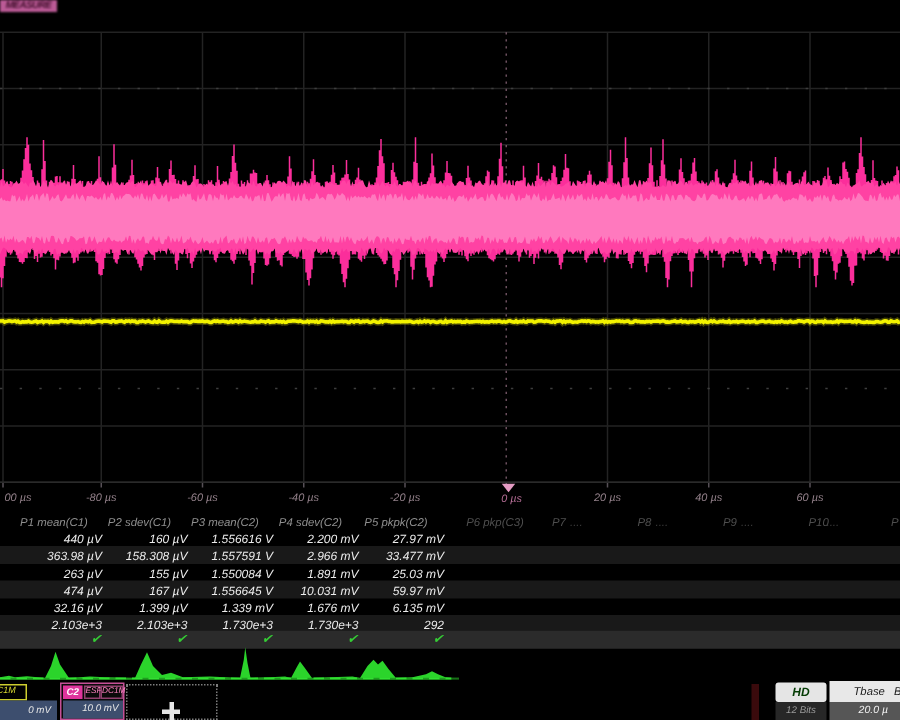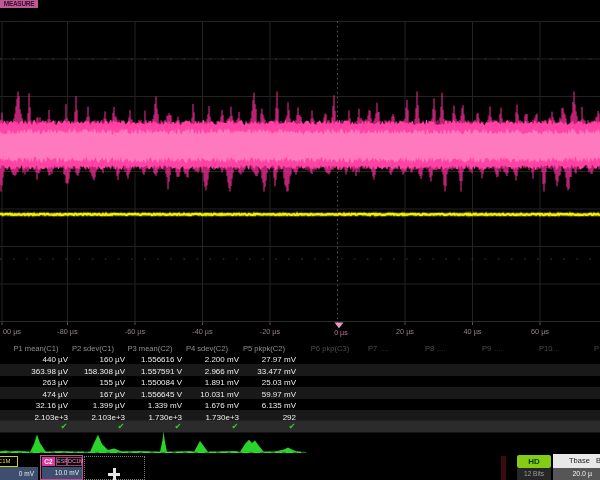--- a/index.html
+++ b/index.html
@@ -1,14 +1,14 @@
 <!DOCTYPE html>
 <html><head><meta charset="utf-8"><style>
 html,body{margin:0;padding:0;background:#000;}
-#scr{position:relative;width:600px;height:480px;background:#000;overflow:hidden;font-family:"Liberation Sans",sans-serif;}
+#scr{position:relative;width:600px;height:480px;background:#000;overflow:hidden;font-family:"Liberation Sans",sans-serif;font-style:italic;}
 .abs{position:absolute;}
 </style></head><body>
 <div id="scr">
 <svg class="abs" style="left:0;top:0" width="600" height="480" viewBox="0 0 600 480">
 <defs>
         <filter id="f1" x="-5%" y="-5%" width="110%" height="110%">
           <feGaussianBlur stdDeviation="0.45"></feGaussianBlur>
         </filter>
       </defs>
 <line x1="2" y1="21.5" x2="2" y2="321.5" stroke="#232323" stroke-width="1"></line>
@@ -133,18 +133,18 @@
   <div class="abs" style="left:1px;top:11px;width:40px;height:12px;background:#3d4e6e;color:#e8e8e8;font-size:6.5px;line-height:12px;text-align:right;padding-right:3px;box-sizing:border-box;">10.0 mV</div>
 </div>
 
 <div class="abs" style="left:84px;top:456px;width:61px;height:24px;border:1px dotted #7d7d7d;box-sizing:border-box;color:#e8e8e8;">
   <div class="abs" style="left:23px;top:15.5px;width:12px;height:3px;background:#e6e6e6;"></div>
   <div class="abs" style="left:27.5px;top:11px;width:3px;height:12px;background:#e6e6e6;"></div>
 </div>
 
 <div class="abs" style="left:501px;top:456px;width:5px;height:24px;background:#3a0a0c;"></div>
 
-<div class="abs" style="left:517px;top:455px;width:34px;height:13px;background:#84cc16;border-radius:2px;color:#053c05;font-size:8px;font-weight:bold;text-align:center;line-height:13px;">HD</div>
+<div class="abs" style="left:517px;top:455px;width:34px;height:13px;background:#e5e5e5;border-radius:2px;color:#053c05;font-size:8px;font-weight:bold;text-align:center;line-height:13px;">HD</div>
 <div class="abs" style="left:517px;top:468px;width:34px;height:12px;background:#272727;color:#9a9a9a;font-size:6.5px;text-align:center;line-height:12px;">12 Bits</div>
 
 <div class="abs" style="left:553px;top:454px;width:47px;height:14px;background:#e8e8e8;color:#1a1a1a;font-size:7.5px;line-height:14px;padding-left:16px;box-sizing:border-box;">Tbase <span style="float:right;margin-right:-1px;">B</span></div>
 <div class="abs" style="left:553px;top:468px;width:47px;height:12px;background:#565656;color:#f2f2f2;font-size:7px;line-height:12px;text-align:right;padding-right:8px;box-sizing:border-box;">20.0 µ</div>
 
 </div>
 </body></html>

